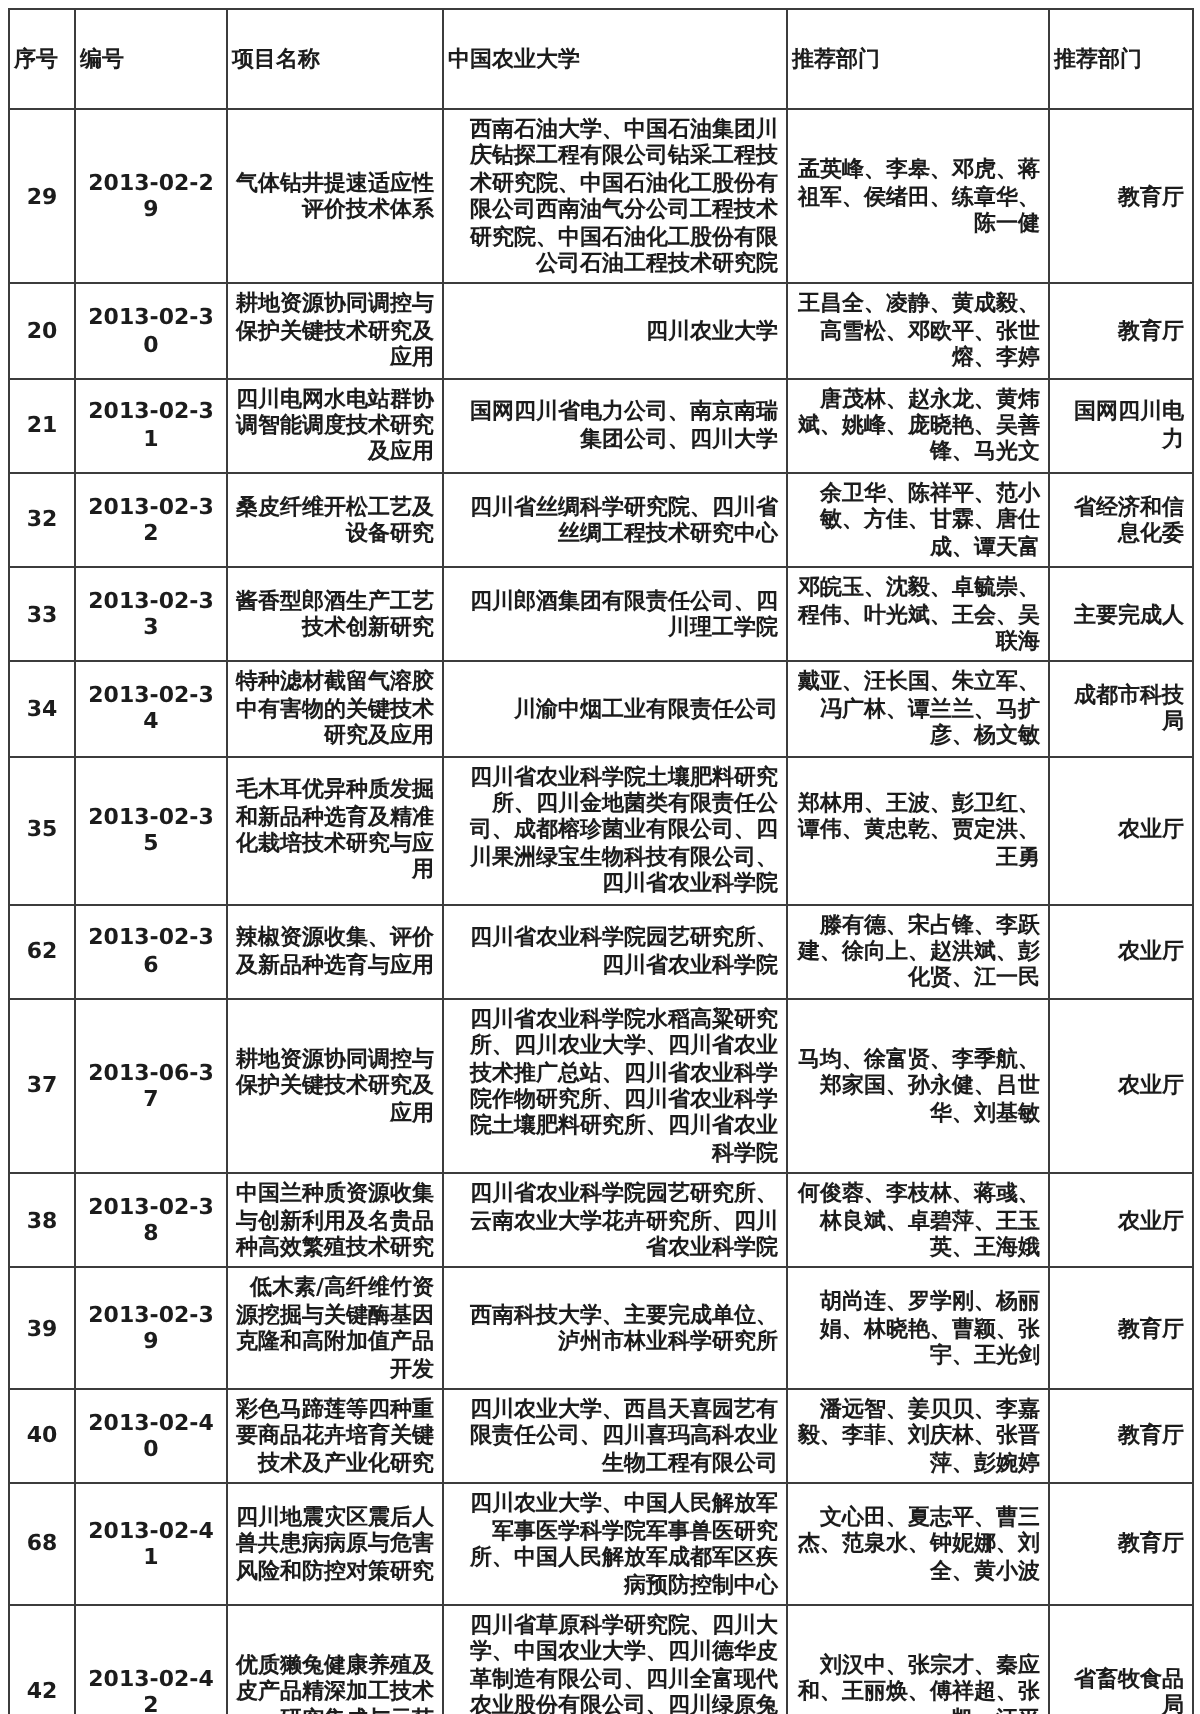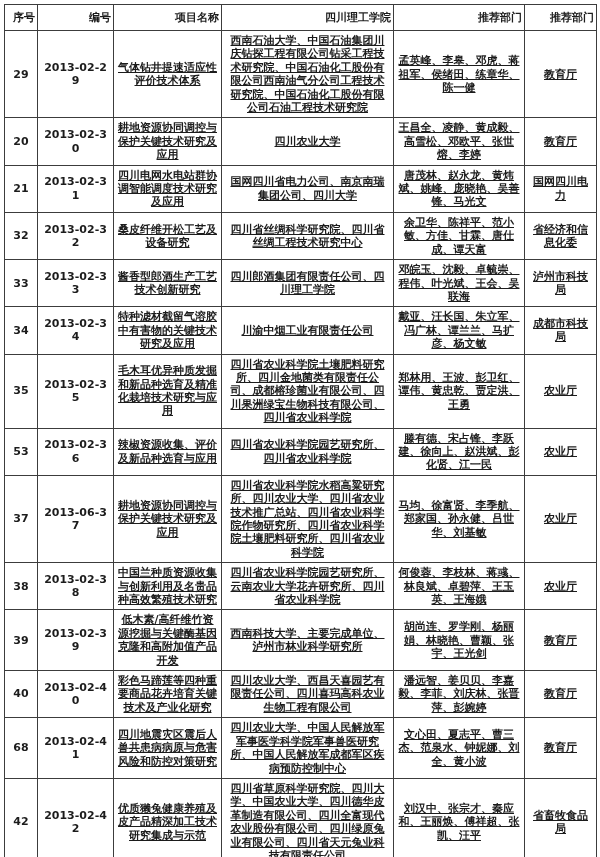--- a/index.html
+++ b/index.html
@@ -25,32 +25,31 @@
   table.awards td {
     border: 1px solid #3c3c3c;
     font-size: 11px;
     line-height: 1.22;
     padding: 3px 4px;
     vertical-align: middle;
     word-break: break-all;
     overflow-wrap: anywhere;
   }
   table.awards th {
-    text-align: right;
+    text-align: left;
     height: 21px;
-    padding: 2px 2px;
+    padding: 14px 2px;
   }
   td.c-no, td.c-code {
     text-align: center;
     padding-left: 1px;
     padding-right: 1px;
   }
   td.c-project, td.c-units, td.c-people, td.c-dept {
-    text-align: center;
-    text-decoration: underline;
+    text-align: right;
   }
   col.w-no   { width: 33px; }
   col.w-code { width: 76px; }
   col.w-proj { width: 108px; }
   col.w-unit { width: 172px; }
   col.w-ppl  { width: 131px; }
   col.w-dept { width: 72px; }
 </style>
 </head>
 <body>
@@ -63,21 +62,21 @@
         <col class="w-proj">
       <col class="w-unit">
         <col class="w-ppl">
         <col class="w-dept">
     </colgroup>
     <thead>
       <tr id="header-row">
           <th>序号</th>
           <th>编号</th>
           <th>项目名称</th>
-          <th>四川理工学院</th>
+          <th>中国农业大学</th>
           <th>推荐部门</th>
           <th>推荐部门</th>
         </tr>
     </thead>
     <tbody id="table-body">
         <tr>
           <td class="c-no">29</td>
           <td class="c-code">2013-02-29</td>
           <td class="c-project">气体钻井提速适应性评价技术体系</td>
           <td class="c-units">西南石油大学、中国石油集团川庆钻探工程有限公司钻采工程技术研究院、中国石油化工股份有限公司西南油气分公司工程技术研究院、中国石油化工股份有限公司石油工程技术研究院</td>
@@ -107,40 +106,40 @@
           <td class="c-units">四川省丝绸科学研究院、四川省丝绸工程技术研究中心</td>
           <td class="c-people">余卫华、陈祥平、范小敏、方佳、甘霖、唐仕成、谭天富</td>
           <td class="c-dept">省经济和信息化委</td>
         </tr>
         <tr>
           <td class="c-no">33</td>
           <td class="c-code">2013-02-33</td>
           <td class="c-project">酱香型郎酒生产工艺技术创新研究</td>
           <td class="c-units">四川郎酒集团有限责任公司、四川理工学院</td>
           <td class="c-people">邓皖玉、沈毅、卓毓崇、程伟、叶光斌、王会、吴联海</td>
-          <td class="c-dept">泸州市科技局</td>
+          <td class="c-dept">主要完成人</td>
         </tr>
         <tr>
           <td class="c-no">34</td>
           <td class="c-code">2013-02-34</td>
           <td class="c-project">特种滤材截留气溶胶中有害物的关键技术研究及应用</td>
           <td class="c-units">川渝中烟工业有限责任公司</td>
           <td class="c-people">戴亚、汪长国、朱立军、冯广林、谭兰兰、马扩彦、杨文敏</td>
           <td class="c-dept">成都市科技局</td>
         </tr>
         <tr>
           <td class="c-no">35</td>
           <td class="c-code">2013-02-35</td>
           <td class="c-project">毛木耳优异种质发掘和新品种选育及精准化栽培技术研究与应用</td>
           <td class="c-units">四川省农业科学院土壤肥料研究所、四川金地菌类有限责任公司、成都榕珍菌业有限公司、四川果洲绿宝生物科技有限公司、四川省农业科学院</td>
           <td class="c-people">郑林用、王波、彭卫红、谭伟、黄忠乾、贾定洪、王勇</td>
           <td class="c-dept">农业厅</td>
         </tr>
         <tr>
-          <td class="c-no">53</td>
+          <td class="c-no">62</td>
           <td class="c-code">2013-02-36</td>
           <td class="c-project">辣椒资源收集、评价及新品种选育与应用</td>
           <td class="c-units">四川省农业科学院园艺研究所、四川省农业科学院</td>
           <td class="c-people">滕有德、宋占锋、李跃建、徐向上、赵洪斌、彭化贤、江一民</td>
           <td class="c-dept">农业厅</td>
         </tr>
         <tr>
           <td class="c-no">37</td>
           <td class="c-code">2013-06-37</td>
           <td class="c-project">耕地资源协同调控与保护关键技术研究及应用</td>

